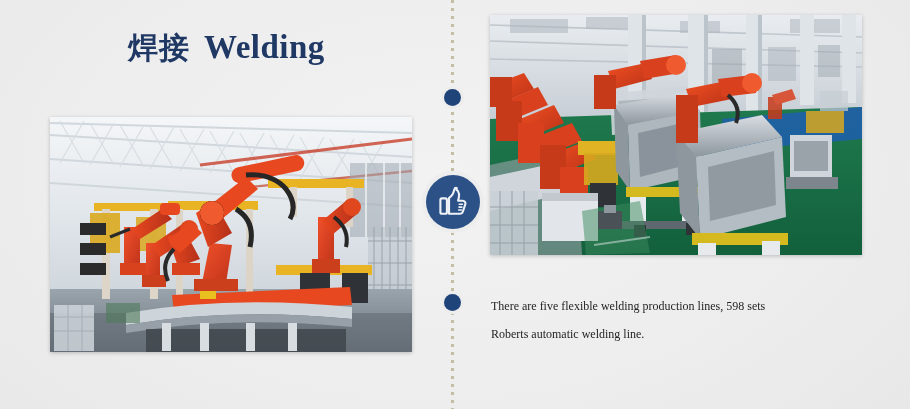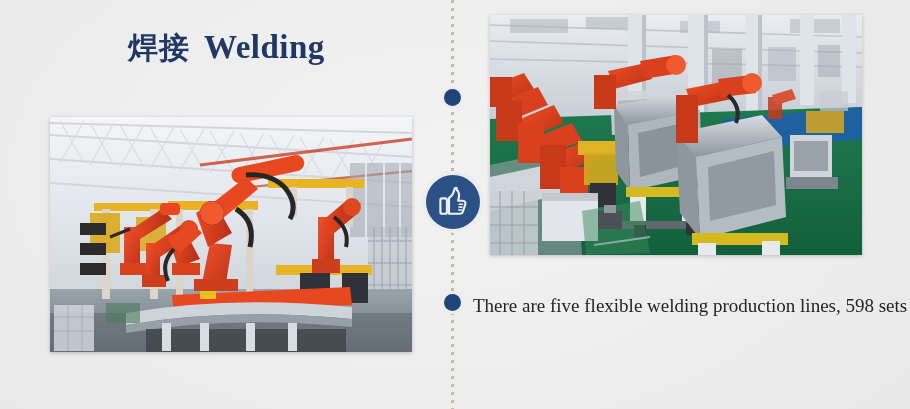--- a/index.html
+++ b/index.html
@@ -103,25 +103,25 @@
     box-shadow: 0 0 0 4px #ededed;
     display: flex;
     align-items: center;
     justify-content: center;
   }
   #thumb-badge svg { width: 34px; height: 34px; display: block; }
 
   
   #body-text {
     position: absolute;
-    left: 473px;
+    left: 491px;
     top: 292px;
     width: 400px;
     font-family: "Liberation Serif", serif;
-    font-size: 19px;
+    font-size: 12px;
     line-height: 28px;
     color: #242424;
   }
   #body-text p { margin: 0; white-space: nowrap; }
 </style>
 </head>
 <body>
 
 <div id="slide">
 
@@ -474,15 +474,16 @@
       <g stroke="#eef2f7" stroke-width="1.1" stroke-linecap="round">
         <path d="M16.4 13.6h2.3"></path>
         <path d="M16.2 15.6h2.1"></path>
         <path d="M16.0 17.6h1.9"></path>
       </g>
     </svg>
   </div>
 
   <div id="body-text">
     <p>There are five flexible welding production lines, 598 sets</p>
+    <p>Roberts automatic welding line.</p>
   </div>
 
 </div>
 
 </body></html>

